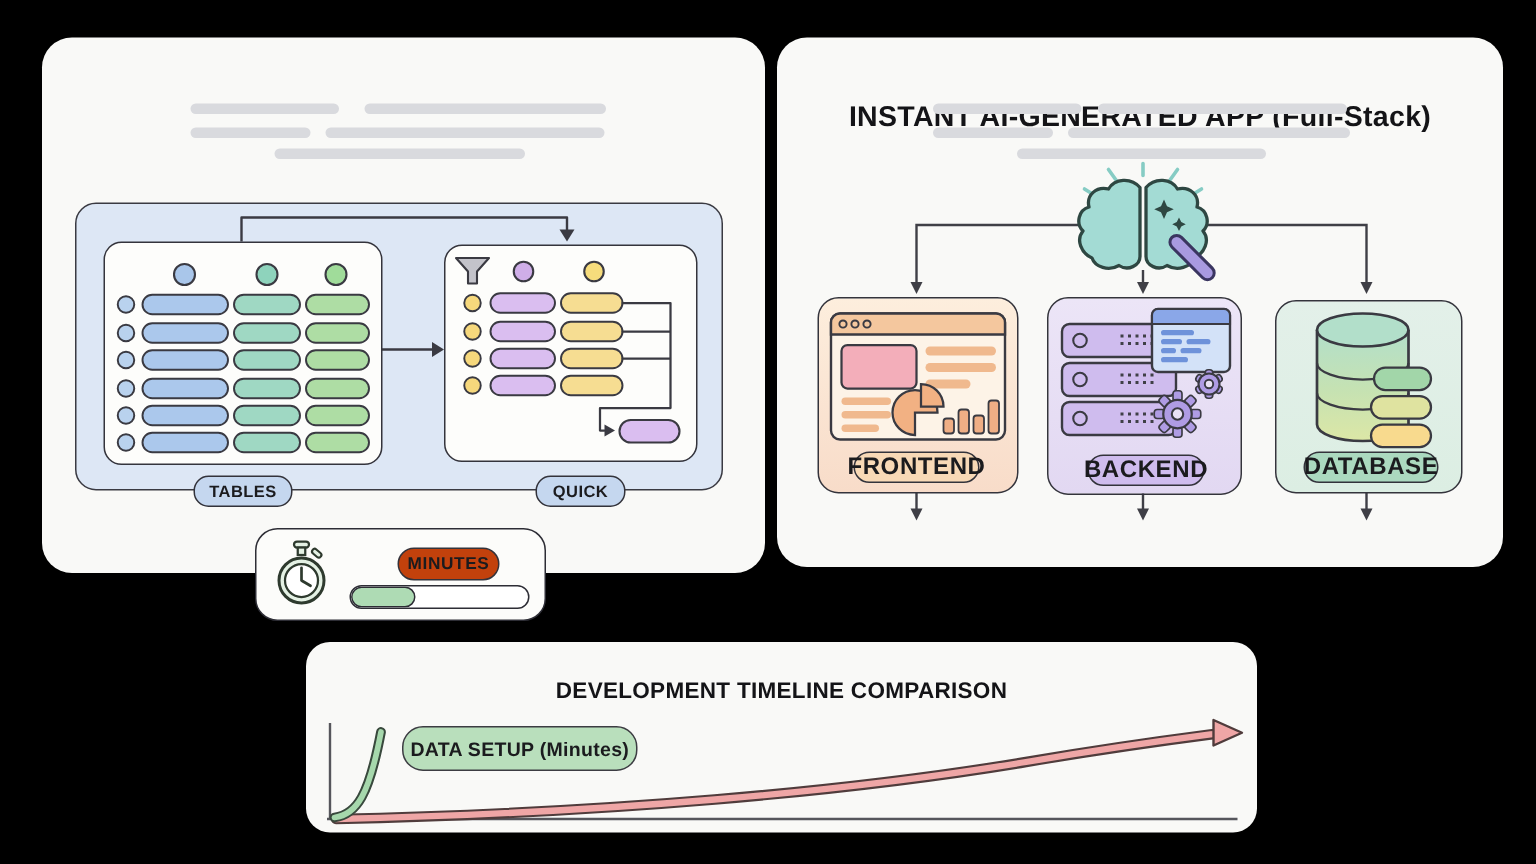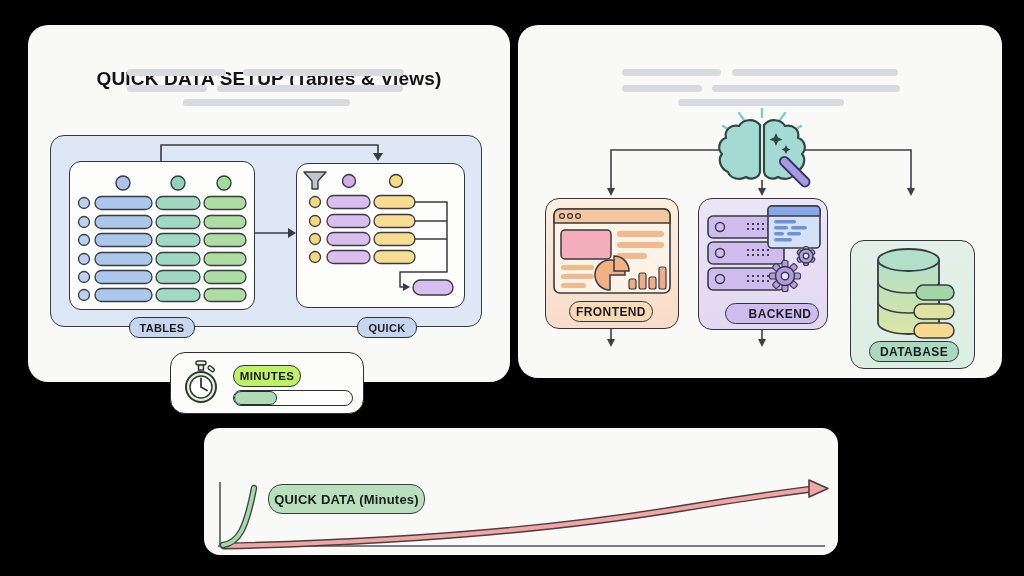--- a/index.html
+++ b/index.html
@@ -14,52 +14,51 @@
                 background:#dde7f5;border:1.5px solid #3a3a42;border-radius:14px;}
   .mini-card{position:absolute;background:#fdfdfb;border:1.5px solid #34343c;border-radius:12px;}
   .tag-pill{position:absolute;display:flex;align-items:center;justify-content:center;
             font-weight:700;font-size:11px;color:#1b1b1e;background:#c5d7ef;
             border:1.5px solid #33333b;border-radius:10px;letter-spacing:.3px;text-align:center;}
   
   .chip{position:absolute;background:#fcfcfa;border:1.6px solid #2d2d35;border-radius:15px;}
   .chip-pill{position:absolute;display:flex;align-items:center;justify-content:center;
              font-weight:700;font-size:11.5px;color:#1b1b1e;border:1.5px solid #33333b;
              border-radius:11px;letter-spacing:.4px;}
-  .chip-pill.green{background:#bef264;}
+  .chip-pill.green{background:#c2410c;margin-left:32px;}
   .chip-pill.red{background:#f5abab;}
   .track{position:absolute;background:#fff;border:1.5px solid #2d2d35;border-radius:8px;overflow:hidden;}
   .track-fill{position:absolute;left:0;top:0;bottom:0;border:1.3px solid #2d2d35;border-radius:7px;}
   .track-fill.green{background:#aedbb4;}
   .track-fill.red{background:#f1a3a3;}
   
   .app-card{position:absolute;border:1.6px solid #34343c;border-radius:14px;}
   .app-card.frontend{background:linear-gradient(#fdeedd,#f8dcc9);}
   .app-card.backend{background:linear-gradient(#ece5f7,#e2d8f2);}
   .app-card.database{background:linear-gradient(#e3f0e9,#dceee3);}
   .card-pill{position:absolute;display:flex;align-items:center;justify-content:center;
-             font-weight:700;font-size:12px;color:#1b1b1e;border:1.5px solid #33333b;
+             font-weight:700;font-size:16px;color:#1b1b1e;border:1.5px solid #33333b;
              border-radius:11px;letter-spacing:.4px;text-align:right;}
   .card-pill.frontend{background:#f8d9b6;}
   .card-pill.backend{background:#cfbcee;}
   .card-pill.database{background:#abd9bf;}
   
   .chart-pill{position:absolute;display:flex;align-items:center;justify-content:center;
               font-weight:700;font-size:13px;color:#1b1b1e;border:1.6px solid #3c3c42;
               border-radius:14px;letter-spacing:.2px;}
   .chart-pill.quick{background:#b9dfbc;}
   .chart-pill.trad{background:#f2a6a6;}
   svg{position:absolute;left:0;top:0;}
 </style>
 </head>
 <body>
 
 <div class="stage">
 
   <section class="panel" style="left:28px;top:25px;width:482px;height:357px;">
-    <h1 class="panel-title" style="top:30px;font-size:19px;">QUICK DATA SETUP (Tables &amp; Views)</h1>
 
     <div class="ph" style="left:99px;top:44px;width:99px;"></div>
     <div class="ph" style="left:215px;top:44px;width:161px;"></div>
     <div class="ph" style="left:99px;top:60px;width:80px;"></div>
     <div class="ph" style="left:189px;top:60px;width:186px;"></div>
     <div class="ph" style="left:155px;top:74px;width:167px;"></div>
 
     <div class="tv-container">
 
       <svg width="430" height="190" viewBox="0 0 430 190">
@@ -164,20 +163,21 @@
       <circle cx="20" cy="28" r="11" fill="#ffffff" stroke="#2e3a2e" stroke-width="1.5"></circle>
       <path d="M20,28 L20,19.5 M20,28 L26,31.5" stroke="#2e3a2e" stroke-width="1.8" stroke-linecap="round"></path>
     </svg>
     <div class="chip-pill green" style="left:62px;top:12px;width:66px;height:20px;">MINUTES</div>
     <div class="track" style="left:62px;top:37px;width:118px;height:14px;">
       <div class="track-fill green" style="width: 35%;"></div>
     </div>
   </div>
 
   <section class="panel" style="left:518px;top:25px;width:484px;height:353px;">
+    <h1 class="panel-title" style="top:30px;font-size:19px;">INSTANT AI-GENERATED APP (Full-Stack)</h1>
 
     <div class="ph" style="left:104px;top:44px;width:99px;"></div>
     <div class="ph" style="left:214px;top:44px;width:166px;"></div>
     <div class="ph" style="left:104px;top:60px;width:80px;"></div>
     <div class="ph" style="left:194px;top:60px;width:188px;"></div>
     <div class="ph" style="left:160px;top:74px;width:166px;"></div>
 
     <svg width="484" height="353" viewBox="0 0 484 353">
       <g stroke="#3f3f46" stroke-width="1.6" fill="none">
         <path d="M216,125 H93 V164"></path>
@@ -317,24 +317,24 @@
             <rect x="83" y="61.5" width="6" height="7" rx="2" transform="rotate(135 86 77)"></rect>
             <rect x="83" y="61.5" width="6" height="7" rx="2" transform="rotate(180 86 77)"></rect>
             <rect x="83" y="61.5" width="6" height="7" rx="2" transform="rotate(225 86 77)"></rect>
             <rect x="83" y="61.5" width="6" height="7" rx="2" transform="rotate(270 86 77)"></rect>
             <rect x="83" y="61.5" width="6" height="7" rx="2" transform="rotate(315 86 77)"></rect>
           </g>
           <circle cx="86" cy="77" r="9.5" fill="#af9ce4" stroke="#3a3a42" stroke-width="1.5"></circle>
           <circle cx="86" cy="77" r="3.8" fill="#e9e1f6" stroke="#3a3a42" stroke-width="1.4"></circle>
         </g>
       </svg>
-      <div class="card-pill backend" style="left:26px;top:104px;width:76px;height:19px;padding-left:16px;">BACKEND</div>
-    </div>
-
-    <div class="app-card database" style="left:332px;top:175px;width:123px;height:127px;margin-top:40px;">
+      <div class="card-pill backend" style="left:26px;top:104px;width:76px;height:19px;">BACKEND</div>
+    </div>
+
+    <div class="app-card database" style="left:332px;top:175px;width:123px;height:127px;">
       <svg width="123" height="127" viewBox="0 0 123 127">
         <defs>
           <linearGradient id="cylGrad" x1="0" y1="0" x2="0" y2="1">
             <stop offset="0" stop-color="#b2dfca"></stop>
               <stop offset="0.55" stop-color="#c6e2b2"></stop>
               <stop offset="1" stop-color="#dce7a6"></stop>
           </linearGradient>
         </defs>
         <path d="M27,19 V82 A30.5,11 0 0 0 88,82 V19" fill="url(#cylGrad)" stroke="#3a3a42" stroke-width="1.8"></path>
         <ellipse cx="57.5" cy="19" rx="30.5" ry="11" fill="#b2dfca" stroke="#3a3a42" stroke-width="1.8"></ellipse>
@@ -342,24 +342,25 @@
         <rect x="65" y="44" width="38" height="15" rx="7.5" fill="#a2d6a9" stroke="#3a3a42" stroke-width="1.5"></rect>
         <rect x="63" y="63" width="40" height="15" rx="7.5" fill="#dfe3a0" stroke="#3a3a42" stroke-width="1.5"></rect>
         <rect x="63" y="82" width="40" height="15" rx="7.5" fill="#f8da8e" stroke="#3a3a42" stroke-width="1.5"></rect>
       </svg>
       <div class="card-pill database" style="left:18px;top:100px;width:88px;height:19px;">DATABASE</div>
     </div>
   </section>
 
 
   <section class="panel" style="left:204px;top:428px;width:634px;height:127px;border-radius:16px;">
+    <h2 class="panel-title" style="top:12px;font-size:15px;">DEVELOPMENT TIMELINE COMPARISON</h2>
     <svg width="634" height="127" viewBox="0 0 634 127">
       <path d="M16,54 V118 M14,118 H621" stroke="#56565c" stroke-width="1.6" fill="none"></path>
       <path d="M20,118 C200,114 360,100 480,80 C545,69 585,64 608,61" fill="none" stroke="#503c3c" stroke-width="7" stroke-linecap="round"></path>
       <path d="M20,118 C200,114 360,100 480,80 C545,69 585,64 608,61" fill="none" stroke="#efa6a6" stroke-width="4.2" stroke-linecap="round"></path>
       <polygon points="605,52 624,60.5 605,69" fill="#efa6a6" stroke="#503c3c" stroke-width="1.6" stroke-linejoin="round"></polygon>
       <path d="M19,117 C34,115 42,102 50,60" fill="none" stroke="#39493d" stroke-width="6.5" stroke-linecap="round"></path>
       <path d="M19,117 C34,115 42,102 50,60" fill="none" stroke="#a6d8ac" stroke-width="3.8" stroke-linecap="round"></path>
     </svg>
-    <div class="chart-pill quick" style="left:64px;top:56px;width:155px;height:28px;">QUICK DATA (Minutes)</div>
+    <div class="chart-pill quick" style="left:64px;top:56px;width:155px;height:28px;">DATA SETUP (Minutes)</div>
   </section>
 
 </div>
 
 </body></html>

